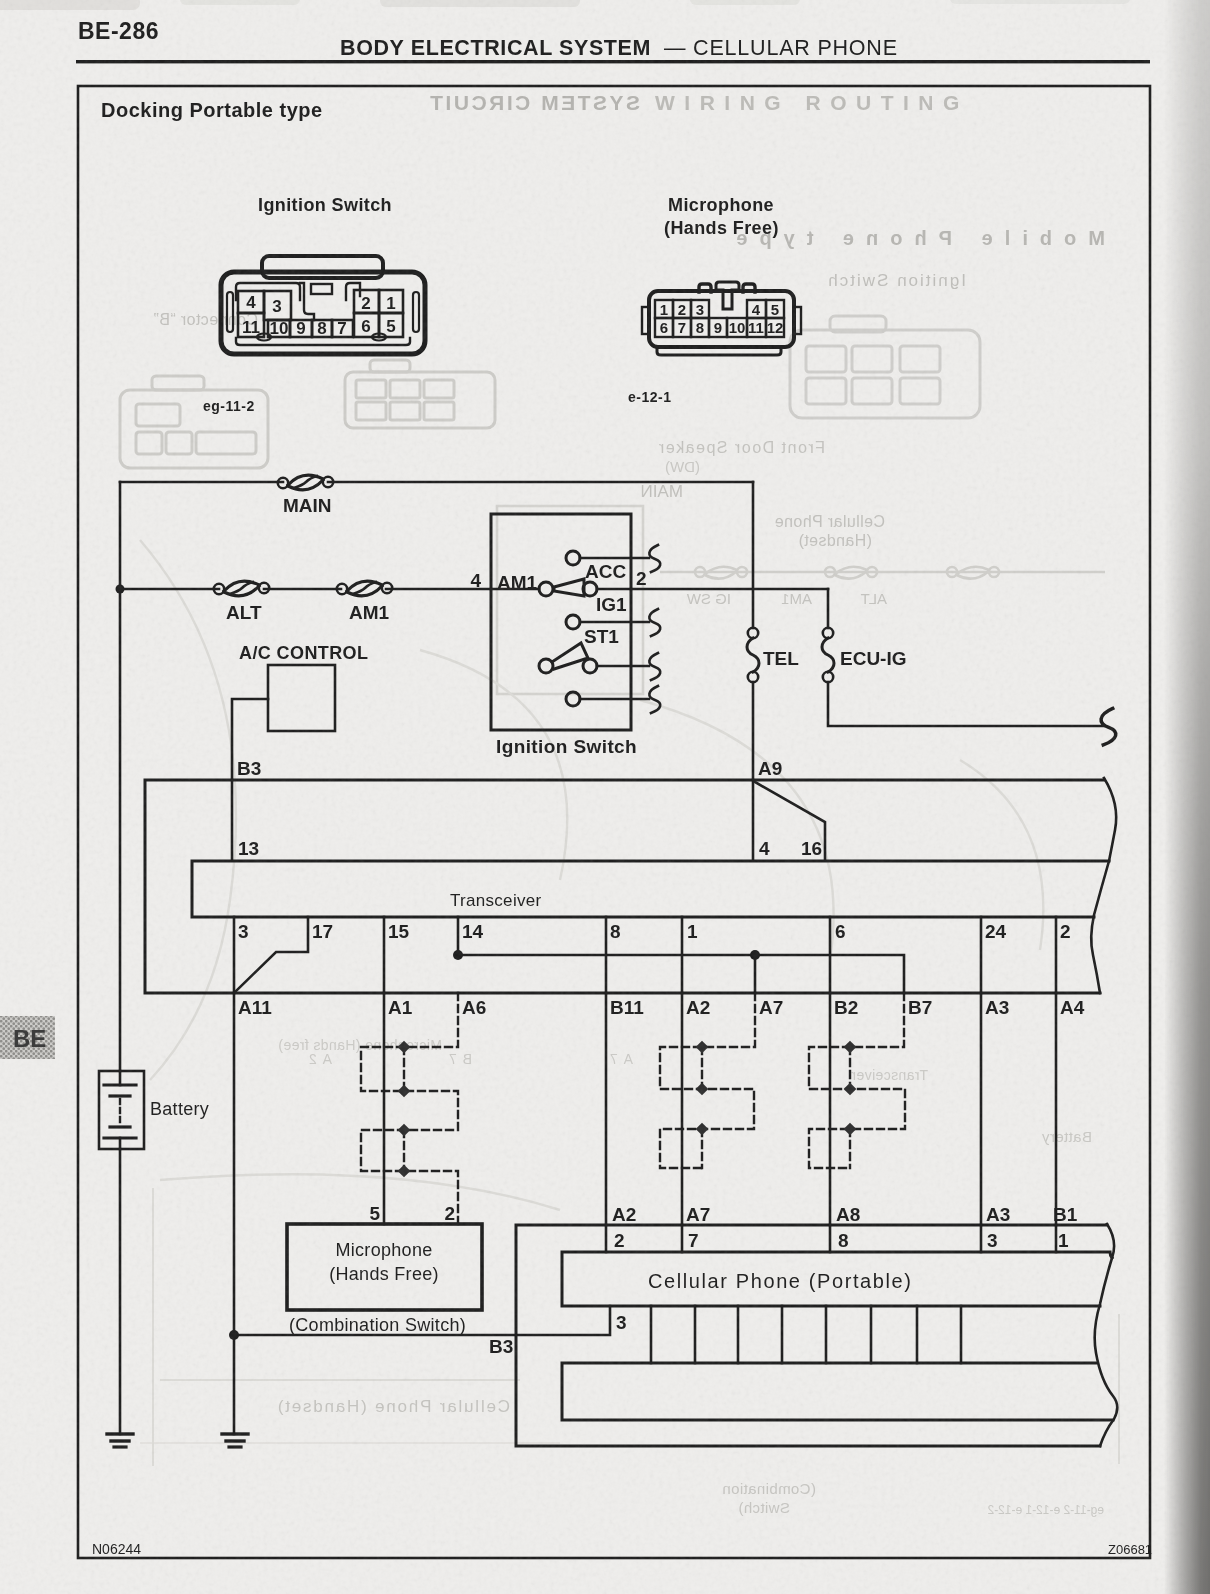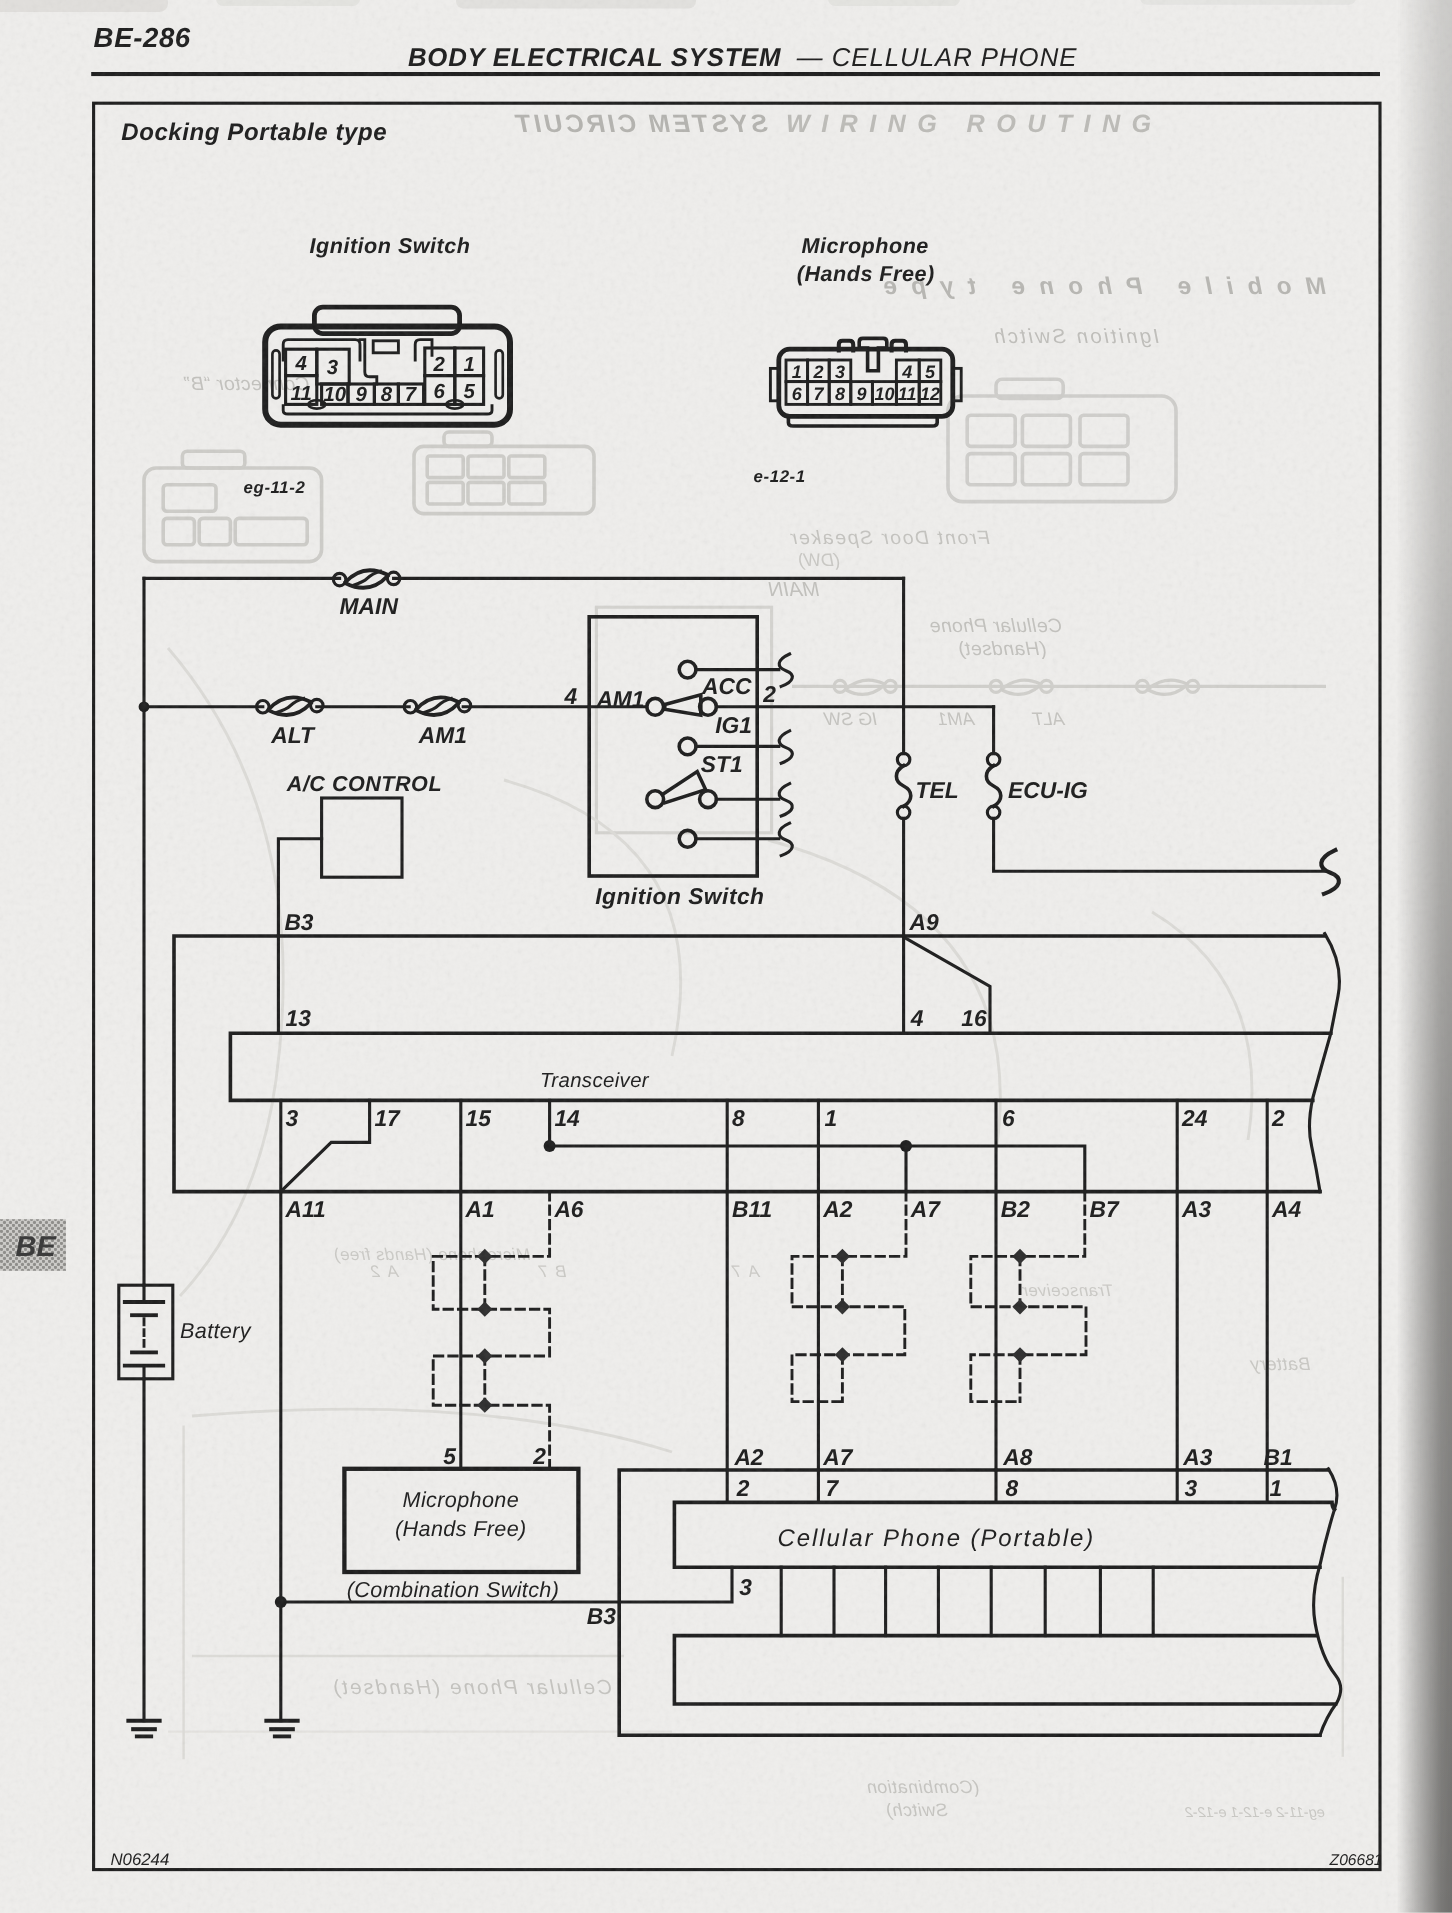--- a/index.html
+++ b/index.html
@@ -1,17 +1,17 @@
 <!DOCTYPE html>
 <html><head>
 <meta charset="utf-8">
 <style>
   html,body{margin:0;padding:0;}
   body{width:1210px;height:1594px;background:#efeeec;font-family:"Liberation Sans",sans-serif;overflow:hidden;}
-  #page{position:relative;width:1210px;height:1594px;font-style:italic;}
+  #page{position:relative;width:1210px;height:1594px;}
   svg{position:absolute;left:0;top:0;}
   text{font-family:"Liberation Sans",sans-serif;}
 </style>
 </head>
 <body>
 <div id="page">
 <svg width="1210" height="1594" viewBox="0 0 1210 1594">
 <defs>
   <pattern id="halftone" width="5" height="5" patternUnits="userSpaceOnUse">
     <rect width="5" height="5" fill="#cccbc8"></rect>

